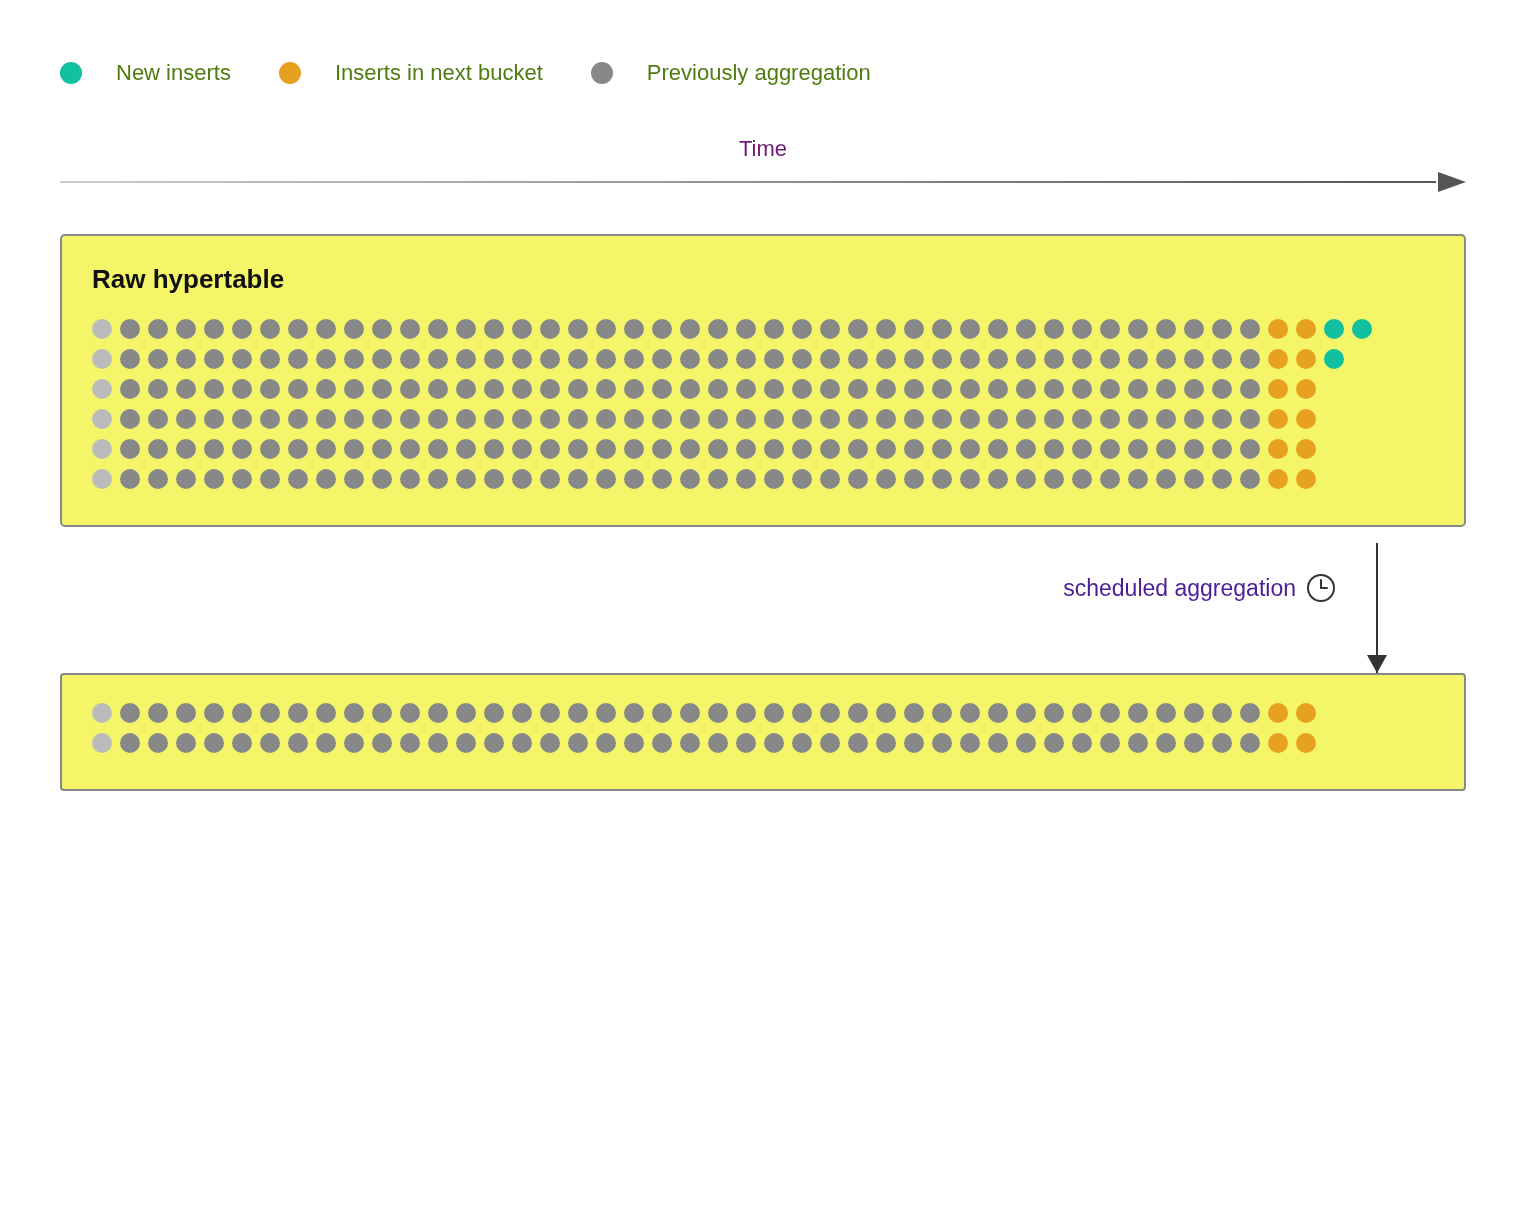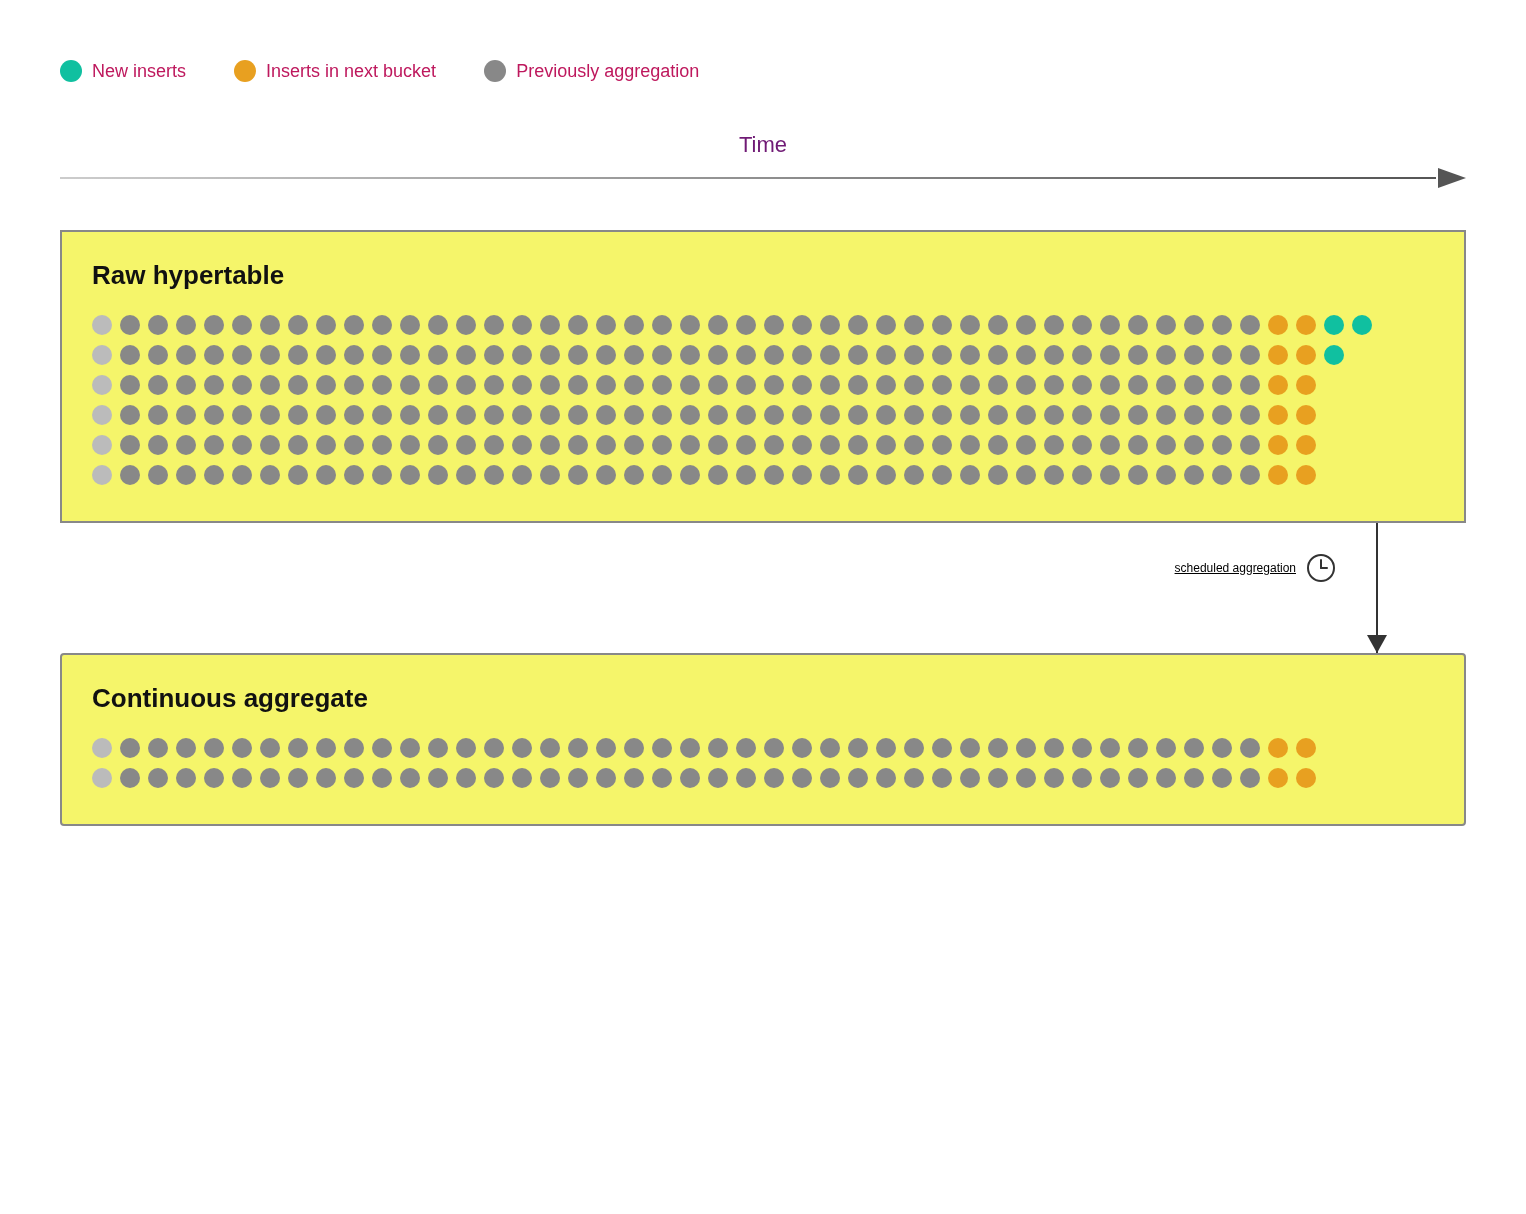--- a/index.html
+++ b/index.html
@@ -35,22 +35,23 @@
     }
 
     .legend-dot {
       width: 22px;
       height: 22px;
       border-radius: 50%;
       flex-shrink: 0;
     }
 
     .legend-label {
-      font-size: 18px;
-      color: #be185d;
+      font-size: 22px;
+      color: #4d7c0f;
+      margin-left: 24px;
     }
 
     
     .time-axis-container {
       position: relative;
       margin-bottom: 40px;
       padding-top: 10px;
     }
 
     .time-label {
@@ -84,23 +85,23 @@
       height: 0;
       border-top: 10px solid transparent;
       border-bottom: 10px solid transparent;
       border-left: 28px solid #555;
     }
 
     
     .hypertable-box {
       background: #f5f56a;
       border: 2px solid #888;
-      border-radius: 0;
+      border-radius: 5px;
       padding: 28px 30px 36px 30px;
-      margin-bottom: 0;
+      margin-bottom: 16px;
       position: relative;
     }
 
     .box-title {
       font-size: 26px;
       font-weight: 800;
       color: #111;
       margin-bottom: 24px;
     }
 
@@ -452,34 +453,33 @@
           <div class="dot dot-orange"></div>
         </div>
       </div>
   </div>
 
   <div style="position:relative; height:130px;">
 
     <div style="position:absolute; right:88px; top:0; width:2px; height:130px; background:#333;"></div>
 
     <div style="position:absolute; right:130px; top:30px; display:flex; align-items:center; gap:10px;">
-      <span style="font-size:12px; color:#000000;text-decoration:underline;">scheduled aggregation</span>
+      <span style="font-size:23px; color:#4c1d95;">scheduled aggregation</span>
 
       <svg width="30" height="30" viewBox="0 0 30 30" fill="none" xmlns="http://www.w3.org/2000/svg">
         <circle cx="15" cy="15" r="13" stroke="#333" stroke-width="2"></circle>
         <line x1="15" y1="15" x2="15" y2="7" stroke="#333" stroke-width="2" stroke-linecap="round"></line>
         <line x1="15" y1="15" x2="21" y2="15" stroke="#333" stroke-width="2" stroke-linecap="round"></line>
       </svg>
     </div>
 
     <div style="position:absolute; right:79px; top:112px; width:0; height:0; border-left:10px solid transparent; border-right:10px solid transparent; border-top:18px solid #333;"></div>
   </div>
 
   <div class="aggregate-box">
-    <div class="box-title">Continuous aggregate</div>
     <div class="dots-grid" id="aggregate-grid">
         <div class="dots-row">
           <div class="dot dot-light-gray"></div>
           <div class="dot dot-gray"></div>
           <div class="dot dot-gray"></div>
           <div class="dot dot-gray"></div>
           <div class="dot dot-gray"></div>
           <div class="dot dot-gray"></div>
           <div class="dot dot-gray"></div>
           <div class="dot dot-gray"></div>

